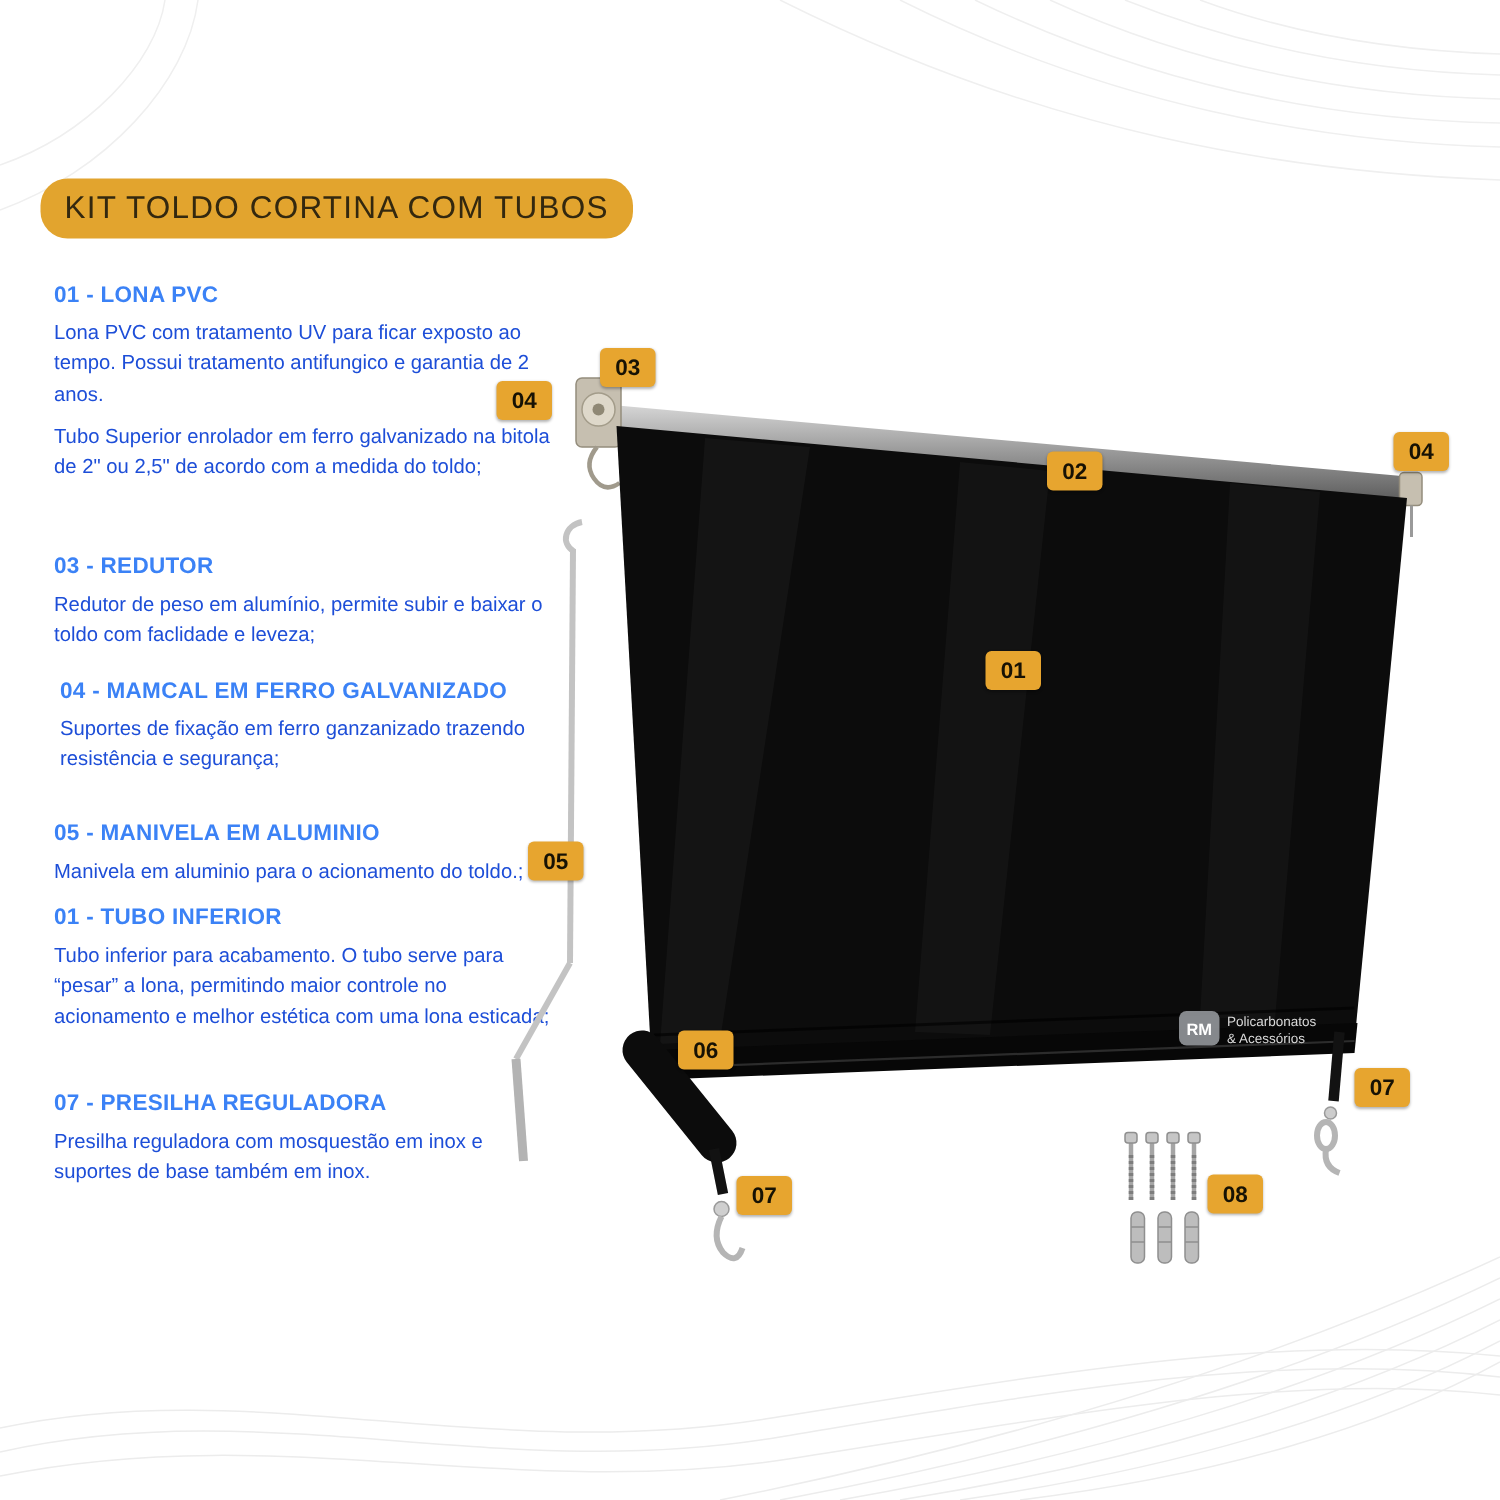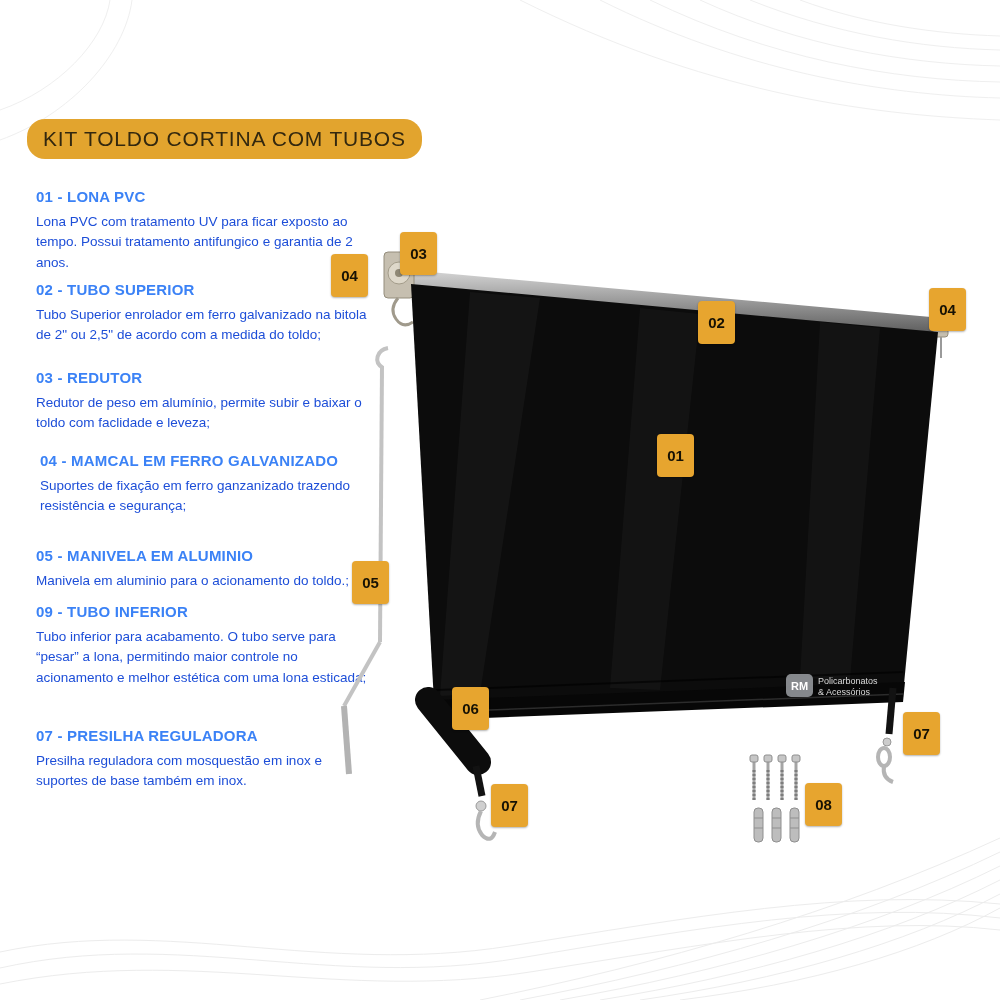--- a/index.html
+++ b/index.html
@@ -22,21 +22,21 @@
   .section { position:absolute; left:36px; width:334px; }
   .section h3 {
     font-size:15px; font-weight:bold; color:#3b82f6;
     margin-bottom:7px; letter-spacing:.2px;
   }
   .section p { font-size:13.5px; line-height:1.5; color:#1d4ed8; }
   .s1{top:188px} .s2{top:281px} .s3{top:369px}
   .s4{top:452px; padding-left:4px} .s5{top:547px} .s6{top:603px}
   .s7{top:727px} .s8{top:813px}
   .num-badge {
-    position:absolute; width:37px; height:43px;
+    position:absolute; width:37px; height:26px;
     background:#e7a52f; border-radius:4px;
     display:flex; align-items:center; justify-content:center;
     font-weight:bold; font-size:15px; color:#171204;
     box-shadow:0 1px 2px rgba(0,0,0,.3);
   }
   .b0{left:400px; top:232px} .b1{left:331px; top:254px}
   .b2{left:698px; top:301px} .b3{left:929px; top:288px}
   .b4{left:657px; top:434px} .b5{left:352px; top:561px}
   .b6{left:452px; top:687px} .b7{left:903px; top:712px}
   .b8{left:491px; top:784px} .b9{left:805px; top:783px}
@@ -68,37 +68,36 @@
   </g>
 </svg>
 
 <div class="title-badge">KIT TOLDO CORTINA COM TUBOS</div>
 
 <div class="section s1">
   <h3>01 - LONA PVC</h3>
   <p>Lona PVC com tratamento UV para ficar exposto ao tempo. Possui tratamento antifungico e garantia de 2 anos.</p>
 </div>
 <div class="section s2">
-  <h3>02 - TUBO SUPERIOR</h3>
   <p>Tubo Superior enrolador em ferro galvanizado na bitola de 2" ou 2,5" de acordo com a medida do toldo;</p>
 </div>
 <div class="section s3">
   <h3>03 - REDUTOR</h3>
   <p>Redutor de peso em alumínio, permite subir e baixar o toldo com faclidade e leveza;</p>
 </div>
 <div class="section s4">
   <h3>04 - MAMCAL  EM FERRO GALVANIZADO</h3>
   <p>Suportes de fixação em ferro ganzanizado trazendo resistência e segurança;</p>
 </div>
 <div class="section s5">
   <h3>05 - MANIVELA EM ALUMINIO</h3>
   <p>Manivela em aluminio para o acionamento do toldo.;</p>
 </div>
 <div class="section s6">
-  <h3>09 - TUBO INFERIOR</h3>
+  <h3>01 - TUBO INFERIOR</h3>
   <p>Tubo inferior para acabamento. O tubo serve para “pesar” a lona, permitindo maior controle no acionamento e melhor estética com uma lona esticada;</p>
 </div>
 <div class="section s7">
   <h3>07 - PRESILHA REGULADORA</h3>
   <p>Presilha reguladora com mosquestão em inox e suportes de base também em inox.</p>
 </div>
 <div class="section s8">
 </div>
 
 <svg class="product" viewBox="0 0 1000 1000">

